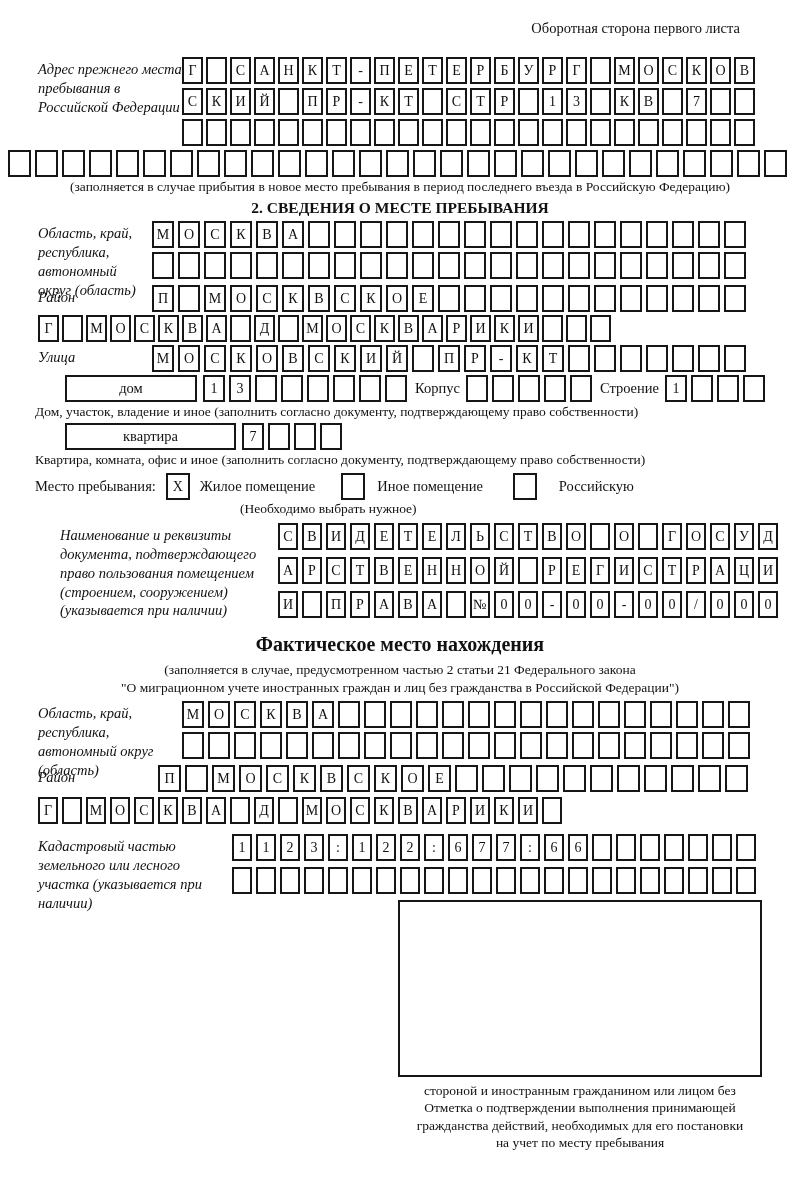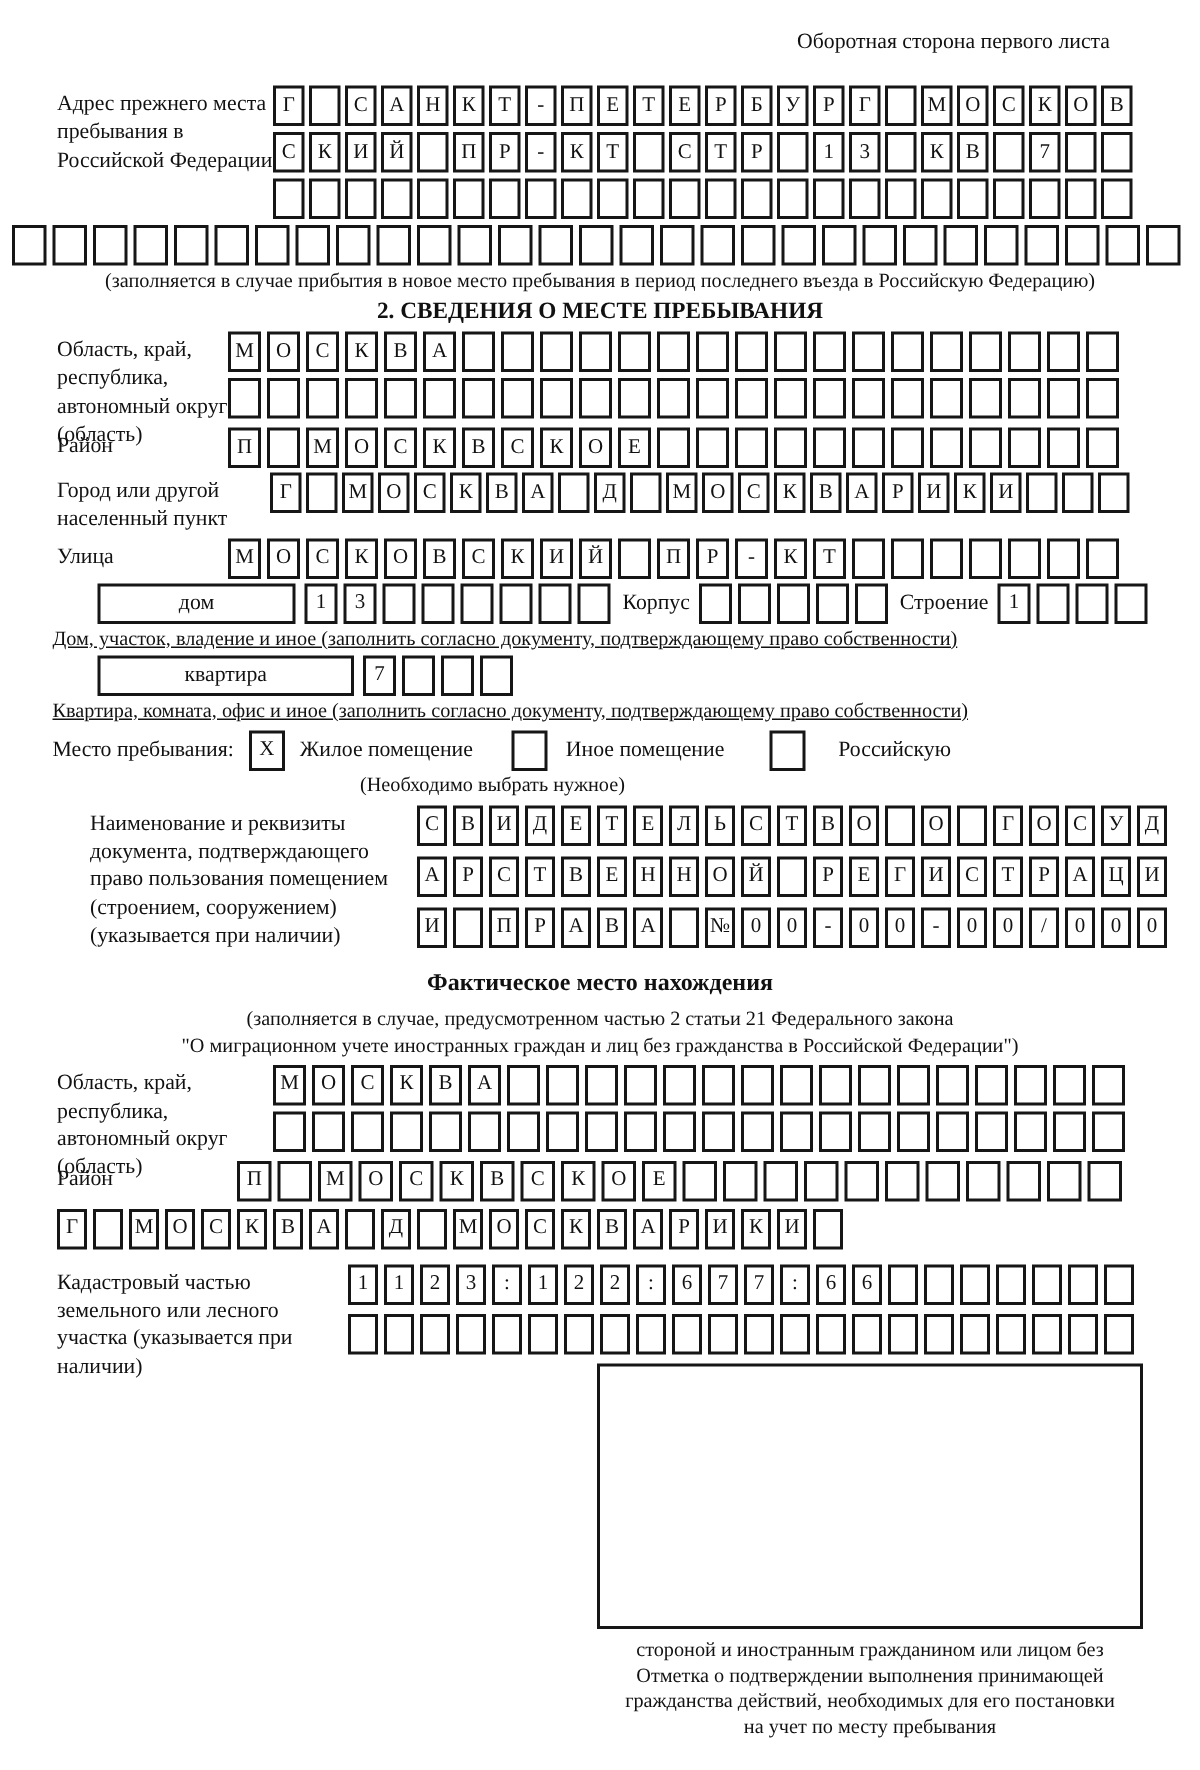--- a/index.html
+++ b/index.html
@@ -9,21 +9,21 @@
     background:#ffffff;color:#111;
     font-family:"Liberation Serif","DejaVu Serif",serif;
     overflow:hidden;
   }
   .page-note{
     text-align:right;margin:20px 60px 0 0;
     font-size:14.5px;
     padding-left:32px;
   }
   .row{display:flex;align-items:flex-start;margin-left:38px;}
-  .rowlabel{flex:none;font-size:14.5px;line-height:1.3;padding-top:3px;}
+  .rowlabel{flex:none;font-size:14.5px;line-height:1.3;padding-top:3px;font-style:italic;}
   .boxcol{display:flex;flex-direction:column;}
   .boxes{display:flex;flex-wrap:nowrap;}
   .cbox{
     flex:none;box-sizing:border-box;
     width:22px;height:27px;border:2px solid #161616;
     display:flex;align-items:center;justify-content:center;
     font-size:14px;background:#fff;
   }
   
   .g3{gap:3px;} .g4{gap:4px;}
@@ -47,31 +47,31 @@
   .label-box.house{width:132px;}
   .label-box.apt{width:171px;}
   .mid-label{font-size:14.5px;margin:0 6px 0 8px;}
   .sp6{width:6px;flex:none;}
   .stay-row{display:flex;align-items:center;margin:5px 0 0 35px;font-size:14.5px;}
   .chk{
     flex:none;box-sizing:border-box;width:24px;height:27px;border:2px solid #161616;
     display:flex;align-items:center;justify-content:center;font-size:14px;background:#fff;
   }
   .stay-note{margin:1px 0 0 240px;font-size:13.5px;}
-  .fact-title{font-weight:bold;font-size:16px;text-align:center;margin-top:12px;}
+  .fact-title{font-weight:bold;font-size:20px;text-align:center;margin-top:12px;}
   .fact-cap{font-size:13.5px;text-align:center;margin-top:2px;}
   .fact-cap.first{margin-top:6px;}
   .mark-box{
     box-sizing:border-box;margin:8px 0 0 398px;width:364px;height:177px;
     border:2px solid #161616;background:#fff;
   }
   .mark-note{margin:5px 0 0 390px;width:380px;text-align:center;font-size:13.5px;line-height:1.28;}
   .mt3{margin-top:3px;} .mt4{margin-top:4px;} .mt5{margin-top:5px;}
   .mt6{margin-top:6px;} .mt20{margin-top:20px;}
-  .capml{margin-left:35px;text-decoration:underline;}
+  .capml{margin-left:35px;}
 </style>
 </head>
 <body>
 
 <div class="page">
 
   <div class="page-note">Оборотная сторона первого листа</div>
 
   <div class="row mt20">
     <div class="rowlabel lw144">Адрес прежнего места пребывания в Российской Федерации</div>
@@ -270,21 +270,20 @@
         <span class="cbox"></span>
         <span class="cbox"></span>
         <span class="cbox"></span>
         <span class="cbox"></span>
         <span class="cbox"></span>
         <span class="cbox"></span>
       </div>
   </div>
 
   <div class="row mt3">
-    <div class="rowlabel lw142">Город или другой населенный пункт</div>
     <div class="boxes g3 w21">
         <span class="cbox">Г</span>
         <span class="cbox"></span>
         <span class="cbox">М</span>
         <span class="cbox">О</span>
         <span class="cbox">С</span>
         <span class="cbox">К</span>
         <span class="cbox">В</span>
         <span class="cbox">А</span>
         <span class="cbox"></span>

